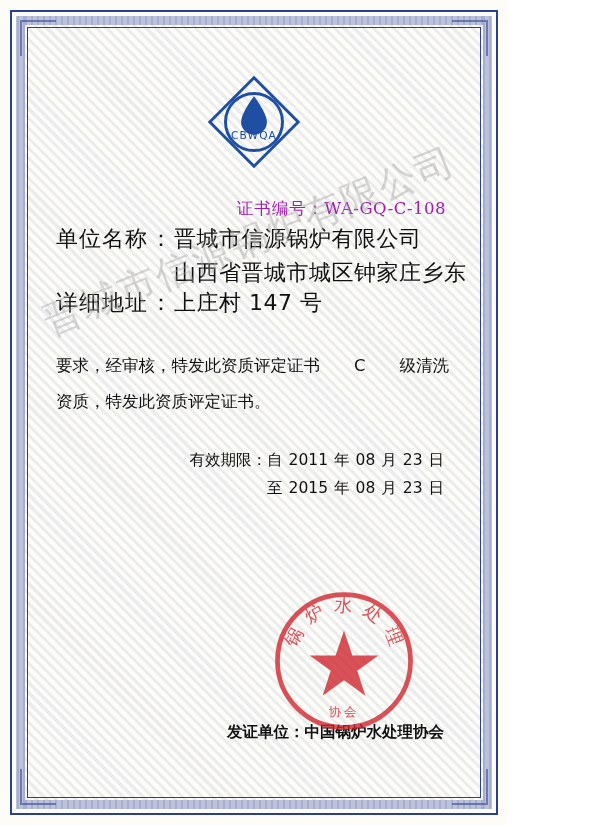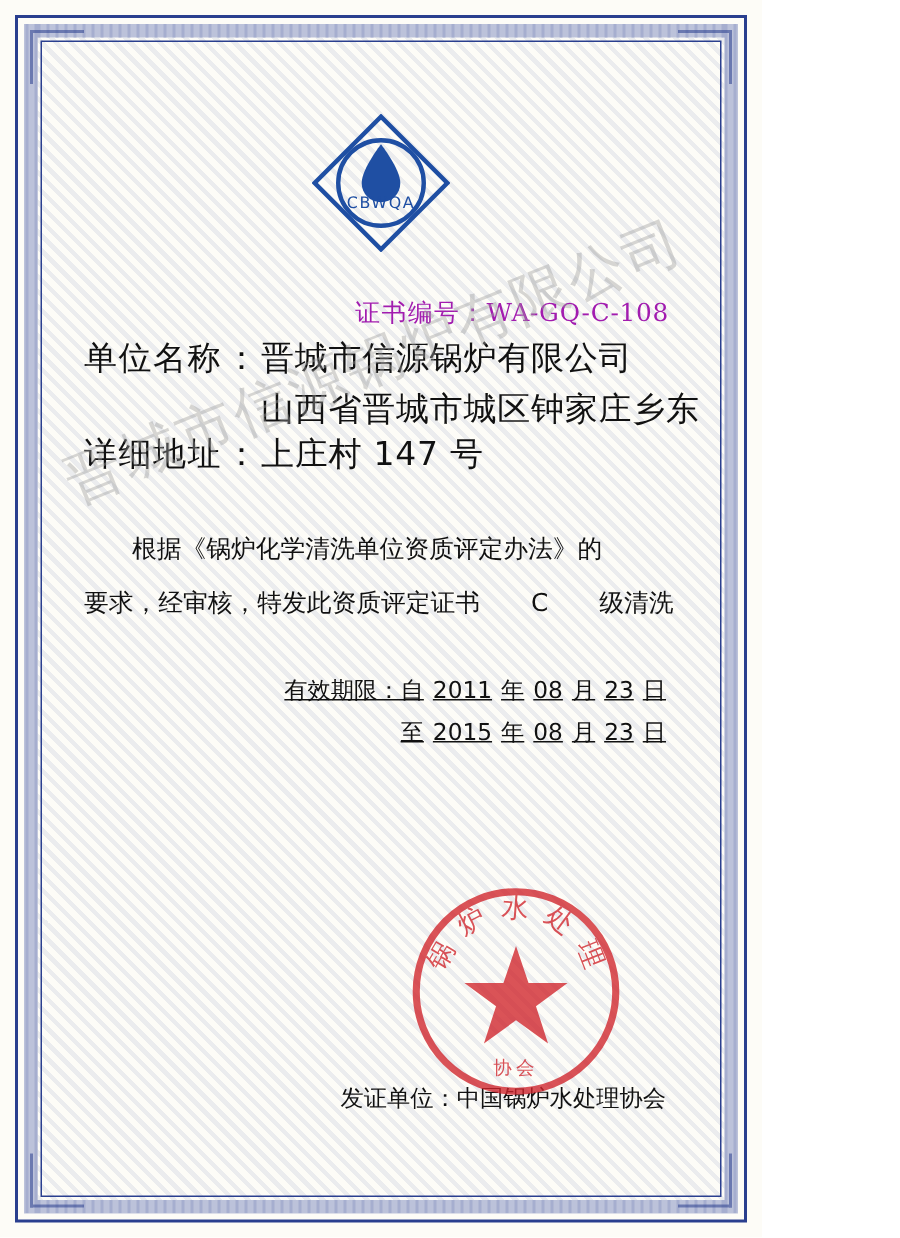--- a/index.html
+++ b/index.html
@@ -136,34 +136,34 @@
   .validity {
     margin-top: 26px;
     padding-right: 24px;
     font-size: 15.5px;
     color: #111;
   }
   .validity-line {
     text-align: right;
     line-height: 28px;
     white-space: nowrap;
-    text-decoration: underline;
   }
   .vgap { display: inline-block; width: 6px; }
 
   
   .issuer {
     position: absolute;
     right: 24px;
     bottom: 38px;
     font-size: 15.5px;
     color: #111;
     text-align: right;
     line-height: 30px;
     white-space: nowrap;
+    font-weight: bold;
   }
 
   
   .seal {
     position: absolute;
     right: 48px;
     bottom: 48px;
     width: 152px;
     height: 152px;
     pointer-events: none;
@@ -223,22 +223,22 @@
       <span class="field-value">晋城市信源锅炉有限公司</span>
     </div>
 
     <div class="field-row">
       <span class="field-label">详细地址</span>
       <span class="field-colon">：</span>
       <span class="field-value">山西省晋城市城区钟家庄乡东上庄村 147 号</span>
     </div>
 
     <div class="body-text">
-      <div><span class="indent"></span><span>根据《锅炉化学清洗单位资质评定办法》的</span></div>
       <div><span>要求，经审核，特发此资质评定证书</span><span class="grade-gap"></span><span>C</span><span class="grade-gap"></span><span>级清洗</span></div>
+      <div><span>资质，特发此资质评定证书。</span></div>
     </div>
 
     <div class="validity">
       <div class="validity-line">
         <span>有效期限：自</span><span class="vgap"></span><span>2011</span><span class="vgap"></span><span>年</span><span class="vgap"></span><span>08</span><span class="vgap"></span><span>月</span><span class="vgap"></span><span>23</span><span class="vgap"></span><span>日</span>
       </div>
       <div class="validity-line">
         <span>至</span><span class="vgap"></span><span>2015</span><span class="vgap"></span><span>年</span><span class="vgap"></span><span>08</span><span class="vgap"></span><span>月</span><span class="vgap"></span><span>23</span><span class="vgap"></span><span>日</span>
       </div>
     </div>

